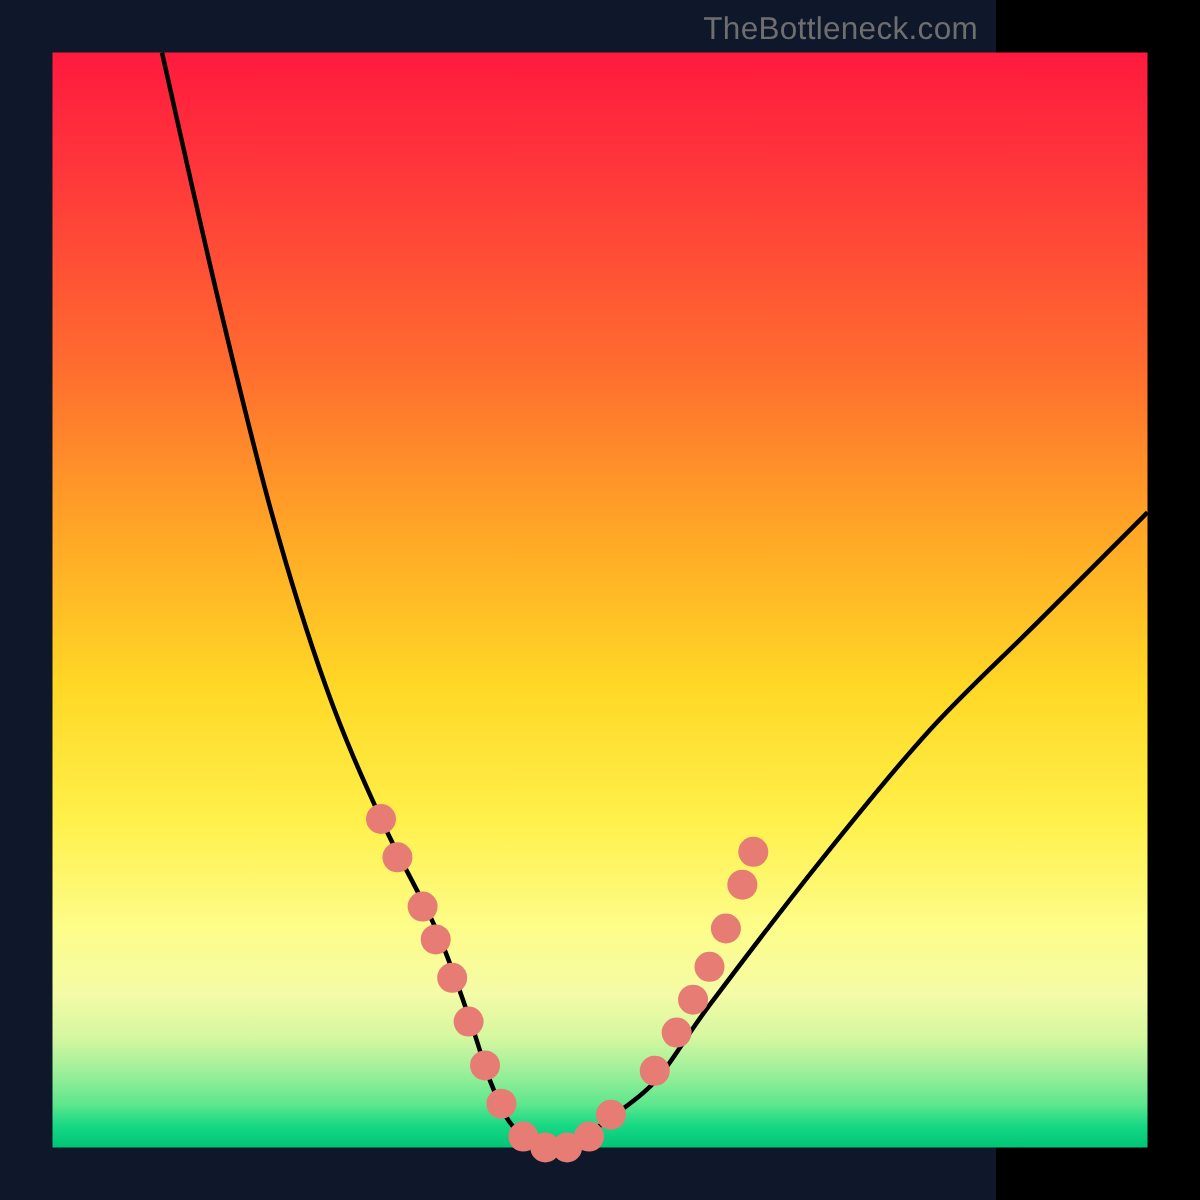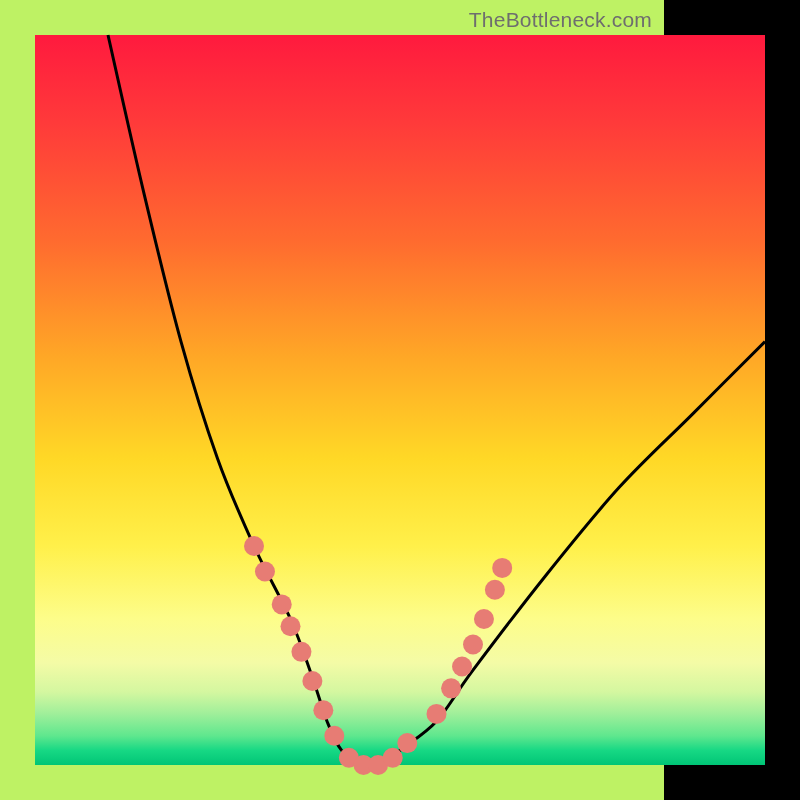--- a/index.html
+++ b/index.html
@@ -10,21 +10,21 @@
     background: #000;
     overflow: hidden;
     font-family: Arial, Helvetica, sans-serif;
   }
   .frame {
     position: absolute;
     left: 0;
     top: 0;
     width: 664px;
     height: 800px;
-    background: #bef264;
+    background: #0f172a;
   }
   .plot-area {
     position: absolute;
     left: 35px;
     top: 35px;
     width: 730px;
     height: 730px;
     
     background: linear-gradient(
       to bottom,

